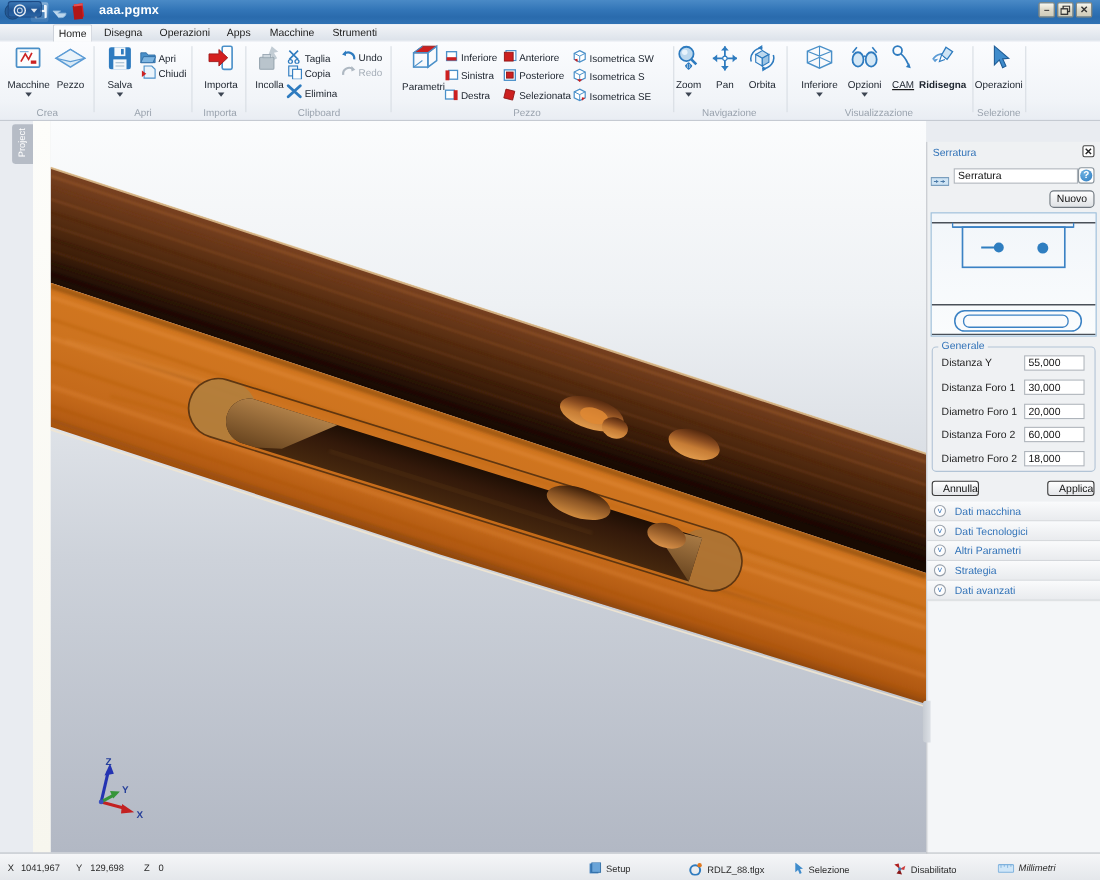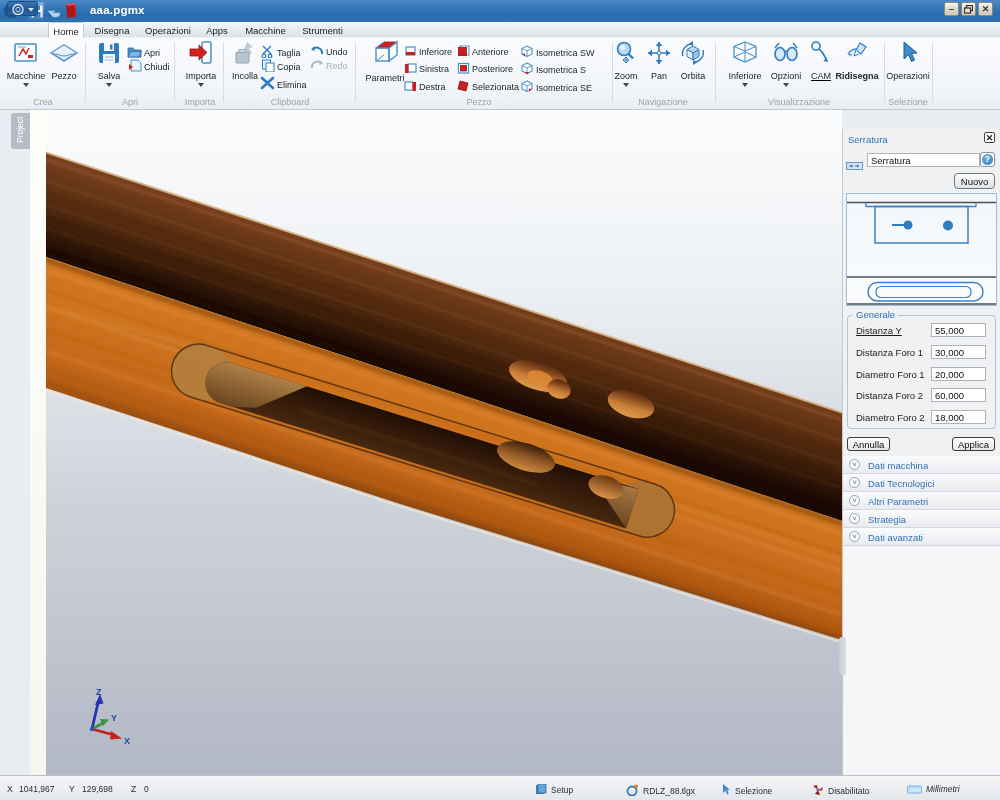--- a/index.html
+++ b/index.html
@@ -71,21 +71,21 @@
 .grpbox { position:absolute; left:4px; top:186px; width:149px; height:114px;
   border:1px solid #b2c4d6; border-radius:4px; }
 .grplbl { position:absolute; left:10px; top:180px; background:#eff1f3; padding:0 3px;
   color:#3273b8; font-size:9.5px; }
 .frow { position:absolute; left:13px; width:140px; height:14px; font-size:9.5px; color:#1c1c1c; }
 .frow input { position:absolute; left:75px; top:-2px; width:55px; height:14px;
   border:1px solid #aeb4bb; font-size:9.5px; padding:0 3px; color:#111;
   font-family:"Liberation Sans", sans-serif; background:#fff; }
 .pbtn { position:absolute; top:308px; width:43px; height:14px; border:1px solid #3c3c3c;
   border-radius:3px; background:linear-gradient(#fff,#e4e6e9); font-size:9.5px;
-  text-align:center; line-height:13px; color:#111; }
+  text-align:right; line-height:13px; color:#111; }
 .expander { position:absolute; left:0px; width:157px; height:18px;
   background:linear-gradient(#fafbfc, #e9ebee); border-bottom:1px solid #d4d7db; }
 .expander .circ { position:absolute; left:6px; top:3px; width:11px; height:11px;
   border:1px solid #98a0aa; border-radius:50%; background:#fdfdfe; color:#3273b8;
   font-size:8px; text-align:center; line-height:10px; }
 .expander .etxt { position:absolute; left:25px; top:4px; color:#3273b8; font-size:9.5px; }
 
 
 #statusbar { left:0; top:775px; width:1000px; height:25px;
   background:linear-gradient(#f5f6f8, #e4e7eb); border-top:1px solid #bcc0c6;
@@ -525,21 +525,21 @@
         <circle cx="61" cy="31" r="4.5" fill="#2f7ec0"></circle>
         <circle cx="101" cy="31.5" r="5" fill="#2f7ec0"></circle>
         <line x1="0" y1="83" x2="149" y2="83" stroke="#4a5058" stroke-width="1.3"></line>
         <rect x="21" y="88.5" width="115" height="18.5" rx="9" fill="none" stroke="#3b82c4" stroke-width="1.4"></rect>
         <rect x="29" y="92.5" width="95" height="11" rx="5" fill="none" stroke="#3b82c4" stroke-width="1.2"></rect>
         <line x1="0" y1="110" x2="149" y2="110" stroke="#4a5058" stroke-width="1.3"></line>
       </svg>
     </div>
     <div class="grpbox"></div>
     <div class="grplbl">Generale</div>
-    <div class="frow" style="top:196px;text-decoration:underline;">Distanza Y<input value="55,000" style=""></div>
+    <div class="frow" style="top:196px;">Distanza Y<input value="55,000" style=""></div>
     <div class="frow" style="top:218px;">Distanza Foro 1<input value="30,000" style=""></div>
     <div class="frow" style="top:240px;">Diametro Foro 1<input value="20,000" style=""></div>
     <div class="frow" style="top:261px;">Distanza Foro 2<input value="60,000" style=""></div>
     <div class="frow" style="top:283px;">Diametro Foro 2<input value="18,000" style=""></div>
     <div class="pbtn" style="left:4px;">Annulla</div>
     <div class="pbtn" style="left:109px;">Applica</div>
     <div class="expander" style="top:327px;">
         <div class="circ">˅</div>
         <div class="etxt">Dati macchina</div>
       </div>

